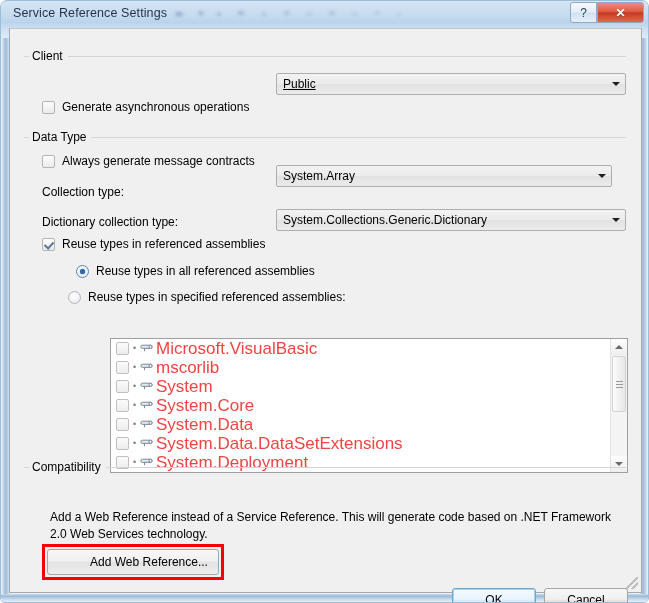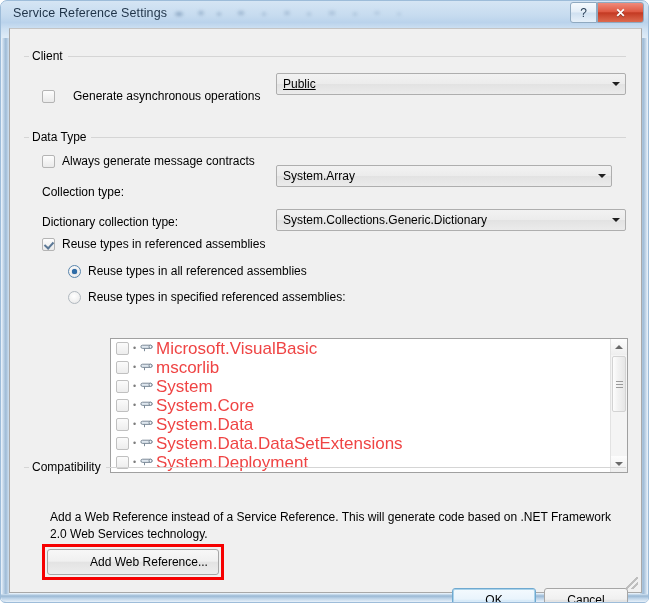--- a/index.html
+++ b/index.html
@@ -437,21 +437,21 @@
     </div>
 
 
     <div class="combo" style="left:266px; top:44px; width:350px;text-decoration:underline;">
       <div class="combo-text">Public</div>
       <div class="combo-arrow">
           <i></i>
         </div>
     </div>
 
-    <div class="checkrow" style="left:32px; top:60px;gap:11px;">
+    <div class="checkrow" style="left:32px; top:71px;">
       <span class="cbox"></span>
       <span class="lbl">Generate asynchronous operations</span>
     </div>
 
     <div class="groupbox" style="left:14px; top:100px; width:602px; height:327px;">
       <div class="group-line"></div>
       <div class="group-title">Data Type</div>
     </div>
 
     <div class="checkrow" style="left:32px; top:125px;">
@@ -475,21 +475,21 @@
       <div class="combo-arrow">
           <i></i>
         </div>
     </div>
 
     <div class="checkrow" style="left:32px; top:208px;">
       <span class="cbox checked"></span>
       <span class="lbl">Reuse types in referenced assemblies</span>
     </div>
 
-    <div class="radiorow" style="left:58px; top:235px;">
+    <div class="radiorow" style="left:66px; top:235px;">
       <span class="rbtn selected"></span>
       <span class="lbl">Reuse types in all referenced assemblies</span>
     </div>
 
     <div class="radiorow" style="left:58px; top:261px;">
       <span class="rbtn"></span>
       <span class="lbl">Reuse types in specified referenced assemblies:</span>
     </div>
 
     <div id="assembly-list">

